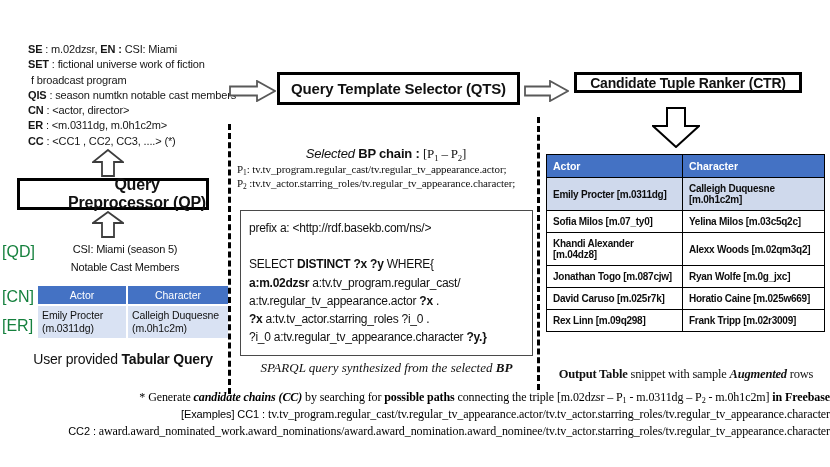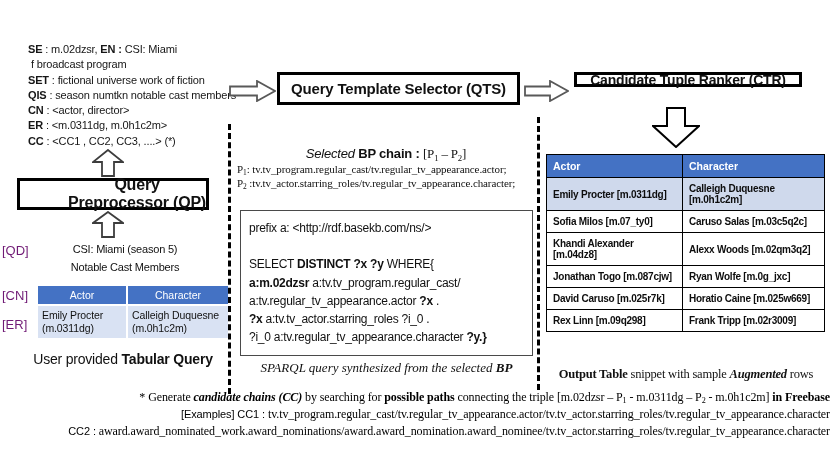--- a/index.html
+++ b/index.html
@@ -14,29 +14,29 @@
   .notes{left:28px;top:42px;font-size:11px;line-height:15.3px;letter-spacing:-0.15px;color:#161616;}
   .note-line{white-space:pre;}
 
   
   .comp-box{
     border:3.5px solid #000;background:#fff;display:flex;align-items:center;justify-content:center;
     font-weight:bold;box-sizing:border-box;text-align:center;letter-spacing:-0.2px;
   }
   .qp-box{left:17px;top:178px;width:192px;height:32px;font-size:16px;padding-left:48px;}
   .qts-box{left:277px;top:72px;width:243px;height:33px;font-size:15px;}
-  .ctr-box{left:574px;top:72px;width:228px;height:15px;font-size:14px;}
+  .ctr-box{left:574px;top:72px;width:228px;height:21px;font-size:14px;}
 
   
   .vdash{width:0;border-left:3.2px dashed #000;}
   .vdash1{left:228px;top:124px;height:270px;}
   .vdash2{left:537px;top:117px;height:273px;}
 
   
-  .side-label{font-size:13px;color:#701a75;text-align:center;}
+  .side-label{font-size:16px;color:#15803d;text-align:center;}
 
   .qd-title{left:25px;top:241px;width:200px;text-align:center;font-size:11px;line-height:17.5px;letter-spacing:-0.2px;}
 
   
   .ltable{left:36px;top:284px;border-collapse:separate;border-spacing:2px;}
   .ltable th{
     background:#4472C4;color:#fff;font-weight:normal;font-size:10.5px;
     text-align:center;padding:3px 4px;
   }
   .ltable td{
@@ -94,22 +94,22 @@
   .footnote .bi{font-weight:bold;font-style:italic;}
   .footnote .sans{font-family:"Liberation Sans",sans-serif;font-size:11px;}
 
   svg{display:block;}
 </style>
 </head>
 <body>
 
 <div class="abs notes">
   <div class="note-line"><b>SE</b><span> : m.02dzsr, </span><b>EN :</b><span> CSI: Miami</span></div>
+  <div class="note-line"><b>SET</b><span> : fictional universe work of fiction</span></div>
   <div class="note-line"><span> f broadcast program</span></div>
-  <div class="note-line"><b>SET</b><span> : fictional universe work of fiction</span></div>
   <div class="note-line"><b>QIS</b><span> : season numtkn notable cast members</span></div>
   <div class="note-line"><b>CN</b><span> : &lt;actor, director&gt;</span></div>
   <div class="note-line"><b>ER</b><span> : &lt;m.0311dg, m.0h1c2m&gt;</span></div>
   <div class="note-line"><b>CC</b><span> : &lt;CC1 , CC2, CC3, ....&gt; (*)</span></div>
 </div>
 
 <div class="abs" style="left:92px;top:149px;">
   <svg width="32" height="28" viewBox="0 0 32 28">
       <polygon points="16,1 1,13 10,13 10,27 22,27 22,13 31,13" fill="#fff" stroke="#3d3d3d" stroke-width="1.8"></polygon>
     </svg>
@@ -206,21 +206,21 @@
       <tr>
     <th class="c1">Actor</th>
     <th class="c2">Character</th>
   </tr>
   <tr class="hl">
     <td>Emily Procter [m.0311dg]</td>
     <td>Calleigh Duquesne [m.0h1c2m]</td>
   </tr>
   <tr>
     <td>Sofia Milos [m.07_ty0]</td>
-    <td>Caruso Salas [m.03c5q2c]</td>
+    <td>Yelina Milos [m.03c5q2c]</td>
   </tr>
   <tr>
     <td>Khandi Alexander [m.04dz8]</td>
     <td>Alexx Woods [m.02qm3q2]</td>
   </tr>
   <tr>
     <td>Jonathan Togo [m.087cjw]</td>
     <td>Ryan Wolfe [m.0g_jxc]</td>
   </tr>
   <tr>

